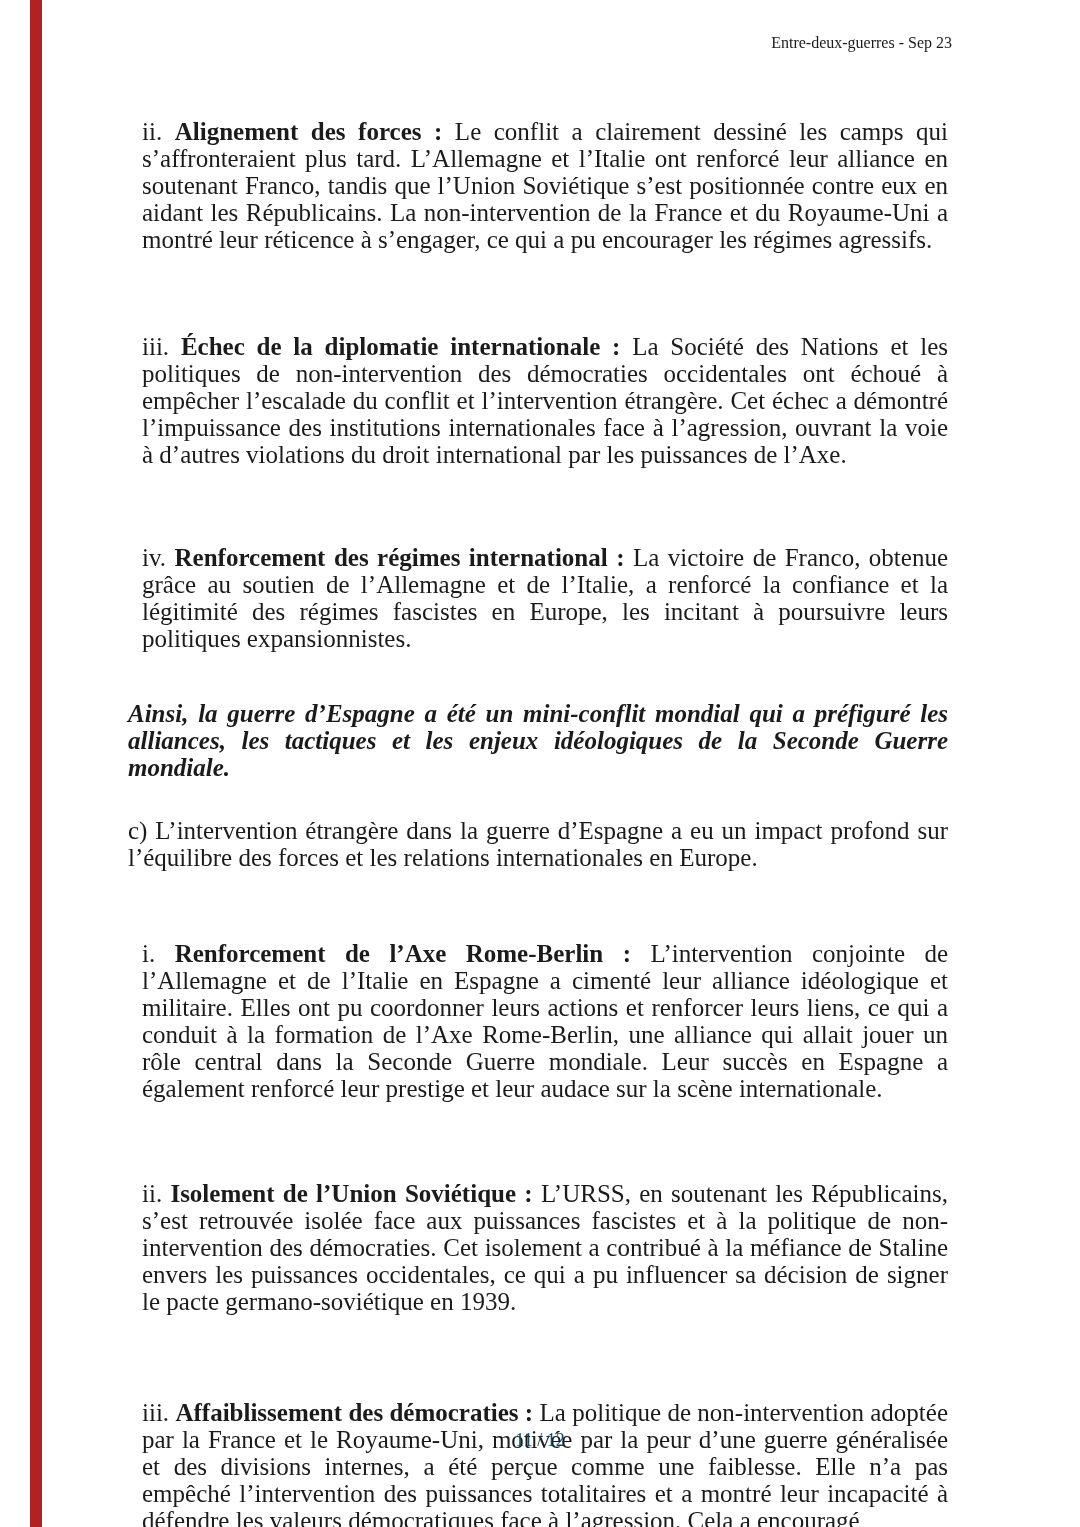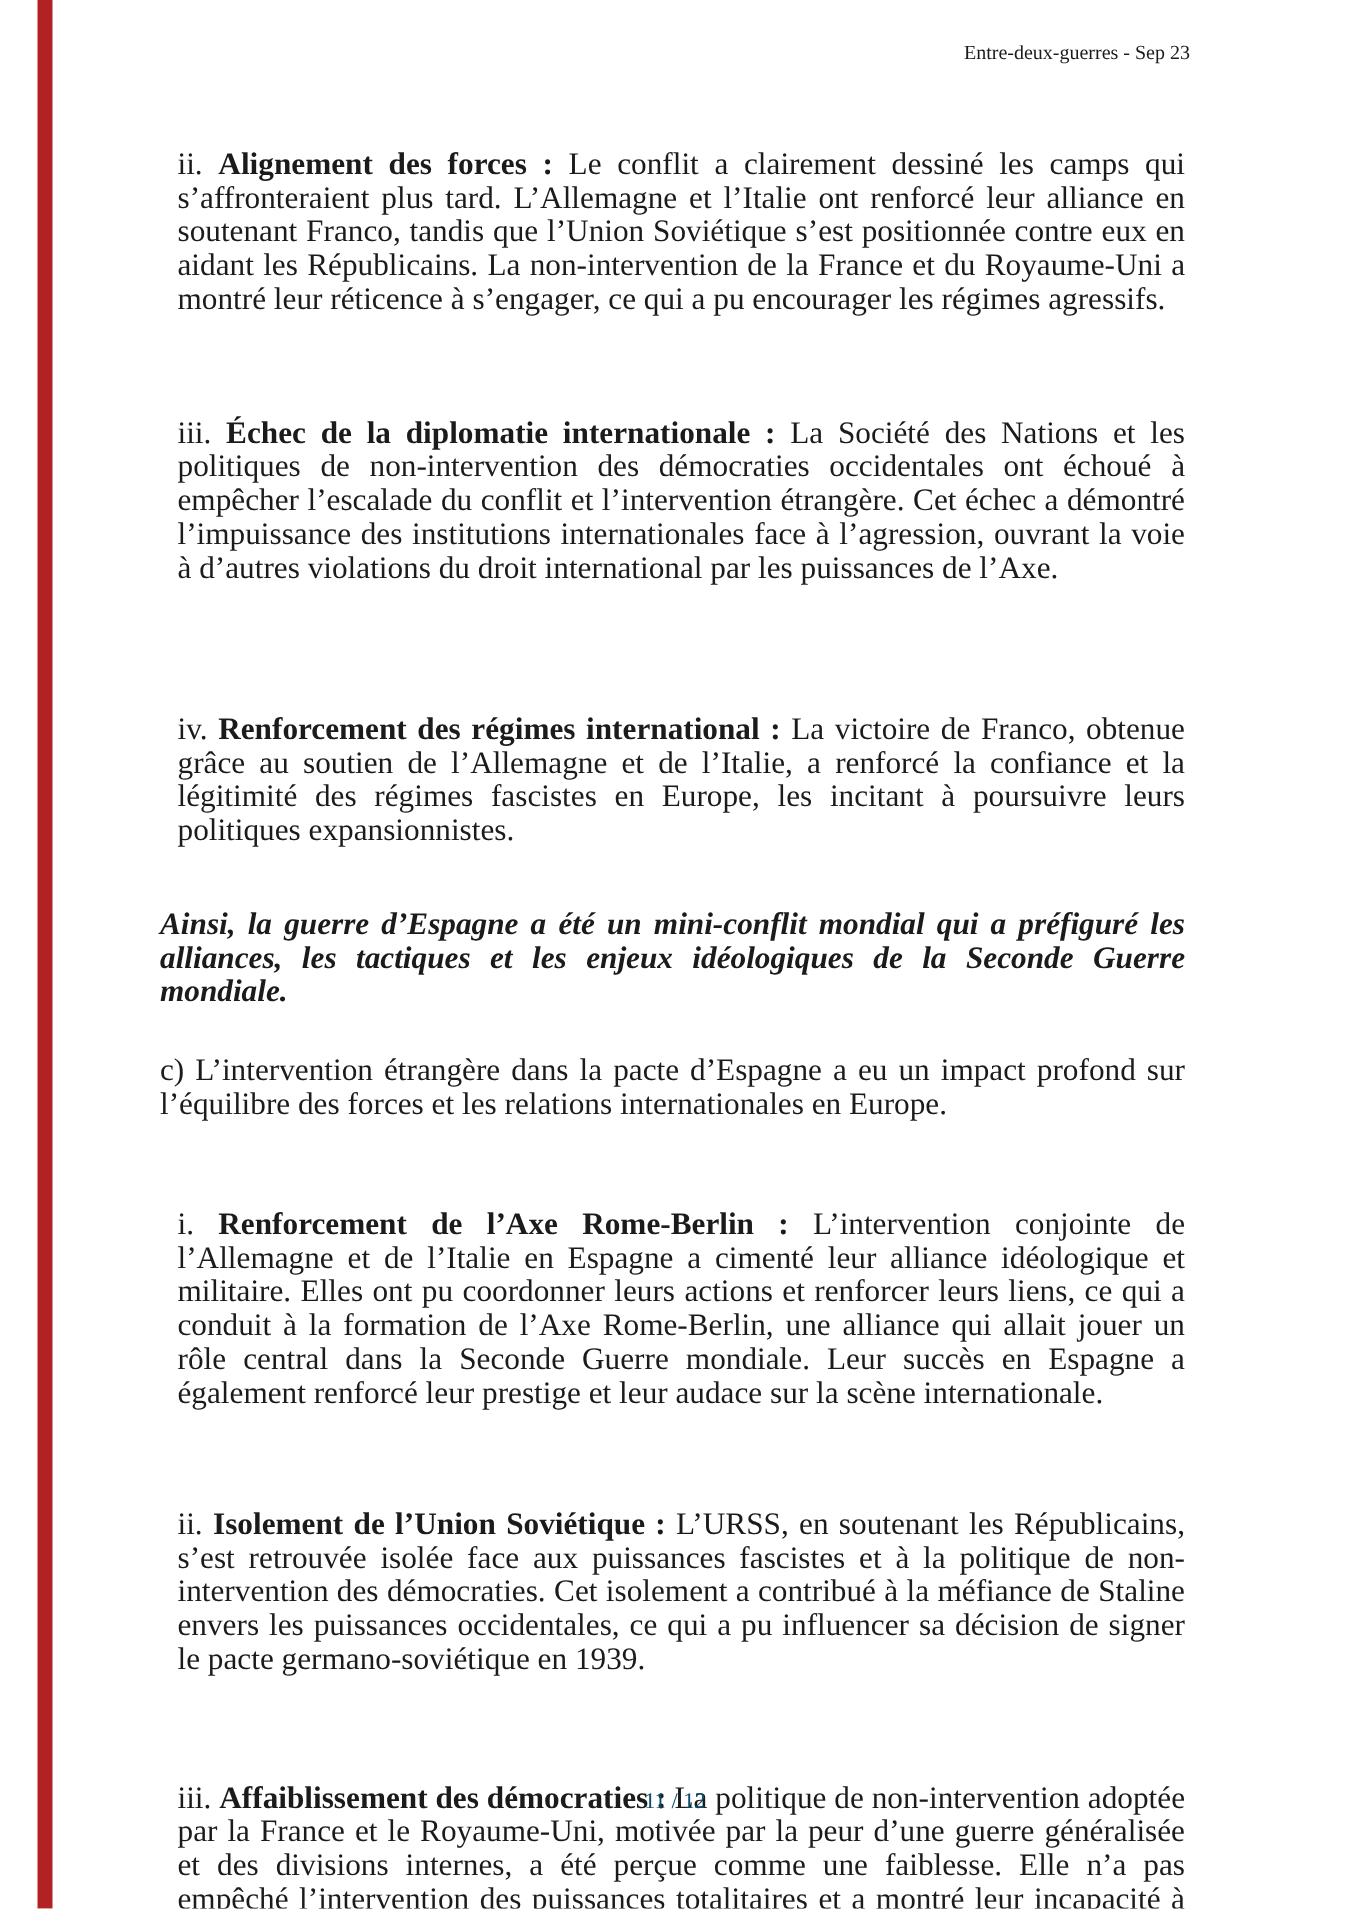--- a/index.html
+++ b/index.html
@@ -42,21 +42,21 @@
     font-size: 25px;
     line-height: 27px;
   }
   .para {
     margin: 0;
     text-align: justify;
   }
   .para.item { padding-left: 14px; }
   .para b, .para.bold { font-weight: 700; }
   .sp-1 { margin-bottom: 80px; }
-  .sp-2 { margin-bottom: 102px; }
+  .sp-2 { margin-bottom: 76px; }
   .sp-3 { margin-bottom: 48px; }
   .sp-4 { margin-bottom: 36px; font-style: italic; }
   .sp-5 { margin-bottom: 69px; }
   .sp-6 { margin-bottom: 78px; }
   .sp-7 { margin-bottom: 84px; }
   .footer {
     position: absolute;
     top: 1430px;
     left: 0;
     width: 1080px;
@@ -77,21 +77,21 @@
   <main class="content">
 
     <p class="para item sp-1"><span>ii. </span><b>Alignement des forces : </b><span>Le conflit a clairement dessiné les camps qui s’affronteraient plus tard. L’Allemagne et l’Italie ont renforcé leur alliance en soutenant Franco, tandis que l’Union Soviétique s’est positionnée contre eux en aidant les Républicains. La non-intervention de la France et du Royaume-Uni a montré leur réticence à s’engager, ce qui a pu encourager les régimes agressifs.</span></p>
 
     <p class="para item sp-2"><span>iii. </span><b>Échec de la diplomatie internationale : </b><span>La Société des Nations et les politiques de non-intervention des démocraties occidentales ont échoué à empêcher l’escalade du conflit et l’intervention étrangère. Cet échec a démontré l’impuissance des institutions internationales face à l’agression, ouvrant la voie à d’autres violations du droit international par les puissances de l’Axe.</span></p>
 
     <p class="para item sp-3"><span>iv. </span><b>Renforcement des régimes international : </b><span>La victoire de Franco, obtenue grâce au soutien de l’Allemagne et de l’Italie, a renforcé la confiance et la légitimité des régimes fascistes en Europe, les incitant à poursuivre leurs politiques expansionnistes.</span></p>
 
     <p class="para bold sp-4">Ainsi, la guerre d’Espagne a été un mini-conflit mondial qui a préfiguré les alliances, les tactiques et les enjeux idéologiques de la Seconde Guerre mondiale.</p>
 
-    <p class="para sp-5">c) L’intervention étrangère dans la pacte d’Espagne a eu un impact profond sur l’équilibre des forces et les relations internationales en Europe.</p>
+    <p class="para sp-5">c) L’intervention étrangère dans la guerre d’Espagne a eu un impact profond sur l’équilibre des forces et les relations internationales en Europe.</p>
 
     <p class="para item sp-6"><span>i. </span><b>Renforcement de l’Axe Rome-Berlin : </b><span>L’intervention conjointe de l’Allemagne et de l’Italie en Espagne a cimenté leur alliance idéologique et militaire. Elles ont pu coordonner leurs actions et renforcer leurs liens, ce qui a conduit à la formation de l’Axe Rome-Berlin, une alliance qui allait jouer un rôle central dans la Seconde Guerre mondiale. Leur succès en Espagne a également renforcé leur prestige et leur audace sur la scène internationale.</span></p>
 
     <p class="para item sp-7"><span>ii. </span><b>Isolement de l’Union Soviétique : </b><span>L’URSS, en soutenant les Républicains, s’est retrouvée isolée face aux puissances fascistes et à la politique de non-intervention des démocraties. Cet isolement a contribué à la méfiance de Staline envers les puissances occidentales, ce qui a pu influencer sa décision de signer le pacte germano-soviétique en 1939.</span></p>
 
     <p class="para item"><span>iii. </span><b>Affaiblissement des démocraties : </b><span>La politique de non-intervention adoptée par la France et le Royaume-Uni, motivée par la peur d’une guerre généralisée et des divisions internes, a été perçue comme une faiblesse. Elle n’a pas empêché l’intervention des puissances totalitaires et a montré leur incapacité à défendre les valeurs démocratiques face à l’agression. Cela a encouragé</span></p>
 
   </main>
 
   <div class="footer">11 / 12</div>

